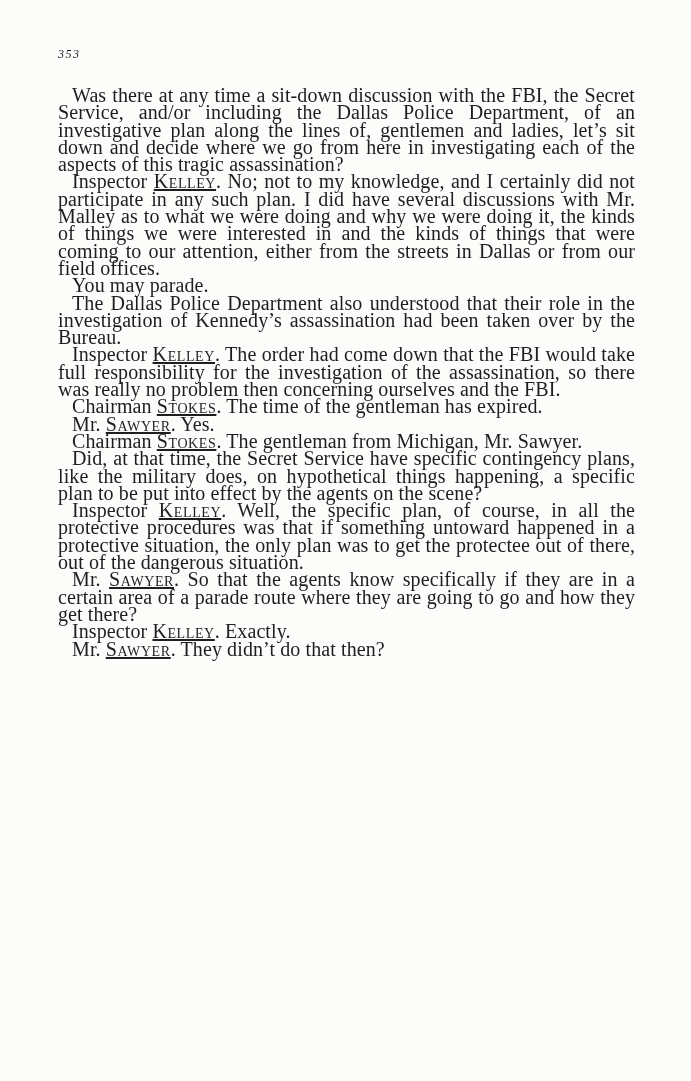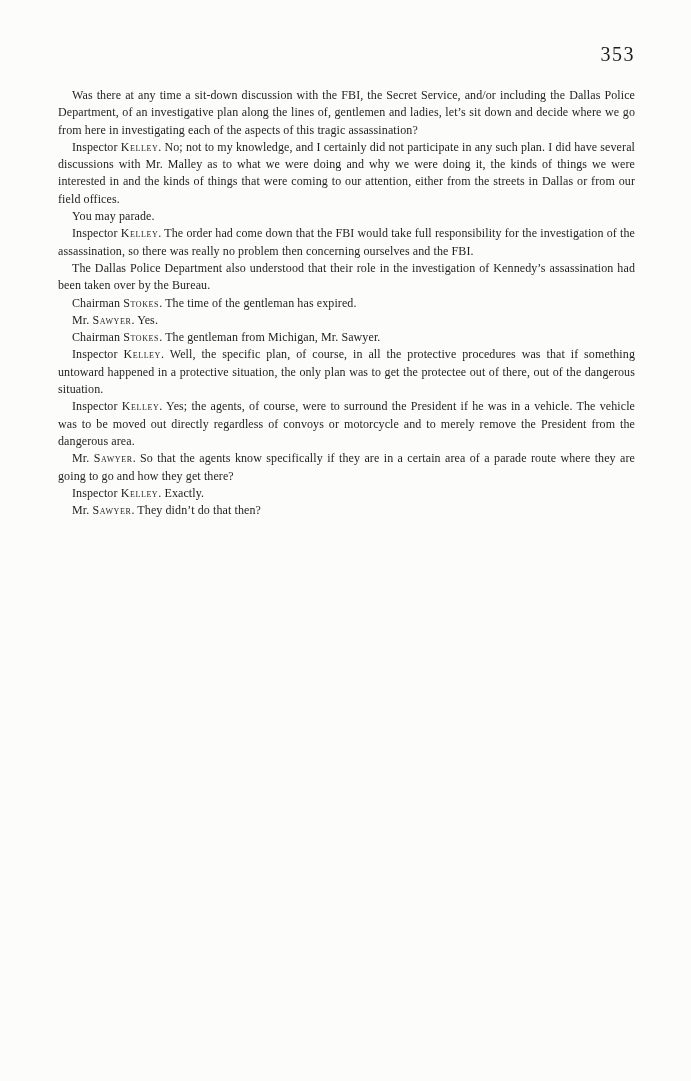--- a/index.html
+++ b/index.html
@@ -13,54 +13,56 @@
     width: 691px;
     height: 1081px;
     margin: 0;
     background: #fcfcfa;
     padding: 46px 56px 0 58px;
     font-family: "Liberation Serif", "DejaVu Serif", serif;
     color: #1e1e1e;
     overflow: hidden;
   }
   .page-number {
-    text-align: right;
-    font-size: 20px;
+    text-align: left;
+    font-size: 12px;
     letter-spacing: 1.5px;
     margin: 0 0 25px 0;
     line-height: 16px;
+    font-style: italic;
   }
   .body-text {
-    font-size: 12px;
+    font-size: 20px;
     line-height: 17.3px;
     text-align: justify;
     letter-spacing: 0.1px;
   }
   .para {
     margin: 0;
     text-indent: 14px;
   }
   .sc {
     font-variant: small-caps;
     letter-spacing: 0.6px;
+    text-decoration: underline;
   }
 </style>
 </head>
 <body>
 
 <div class="page">
   <div class="page-number">353</div>
   <div class="body-text">
       <p class="para">Was there at any time a sit-down discussion with the FBI, the Secret Service, and/or including the Dallas Police Department, of an investigative plan along the lines of, gentlemen and ladies, let’s sit down and decide where we go from here in investigating each of the aspects of this tragic assassination?</p>
       <p class="para">Inspector <span class="sc">Kelley</span>. No; not to my knowledge, and I certainly did not participate in any such plan. I did have several discussions with Mr. Malley as to what we were doing and why we were doing it, the kinds of things we were interested in and the kinds of things that were coming to our attention, either from the streets in Dallas or from our field offices.</p>
       <p class="para">You may parade.</p>
+      <p class="para">The Dallas Police Department also understood that their role in the investigation of Kennedy’s assassination had been taken over by the Bureau.</p>
       <p class="para">Inspector <span class="sc">Kelley</span>. The order had come down that the FBI would take full responsibility for the investigation of the assassination, so there was really no problem then concerning ourselves and the FBI.</p>
-      <p class="para">The Dallas Police Department also understood that their role in the investigation of Kennedy’s assassination had been taken over by the Bureau.</p>
       <p class="para">Chairman <span class="sc">Stokes</span>. The time of the gentleman has expired.</p>
       <p class="para">Mr. <span class="sc">Sawyer</span>. Yes.</p>
       <p class="para">Chairman <span class="sc">Stokes</span>. The gentleman from Michigan, Mr. Sawyer.</p>
+      <p class="para">Did, at that time, the Secret Service have specific contingency plans, like the military does, on hypothetical things happening, a specific plan to be put into effect by the agents on the scene?</p>
       <p class="para">Inspector <span class="sc">Kelley</span>. Well, the specific plan, of course, in all the protective procedures was that if something untoward happened in a protective situation, the only plan was to get the protectee out of there, out of the dangerous situation.</p>
-      <p class="para">Inspector <span class="sc">Kelley</span>. Yes; the agents, of course, were to surround the President if he was in a vehicle. The vehicle was to be moved out directly regardless of convoys or motorcycle and to merely remove the President from the dangerous area.</p>
       <p class="para">Mr. <span class="sc">Sawyer</span>. So that the agents know specifically if they are in a certain area of a parade route where they are going to go and how they get there?</p>
       <p class="para">Inspector <span class="sc">Kelley</span>. Exactly.</p>
       <p class="para">Mr. <span class="sc">Sawyer</span>. They didn’t do that then?</p>
     </div>
 </div>
 
 </body></html>

